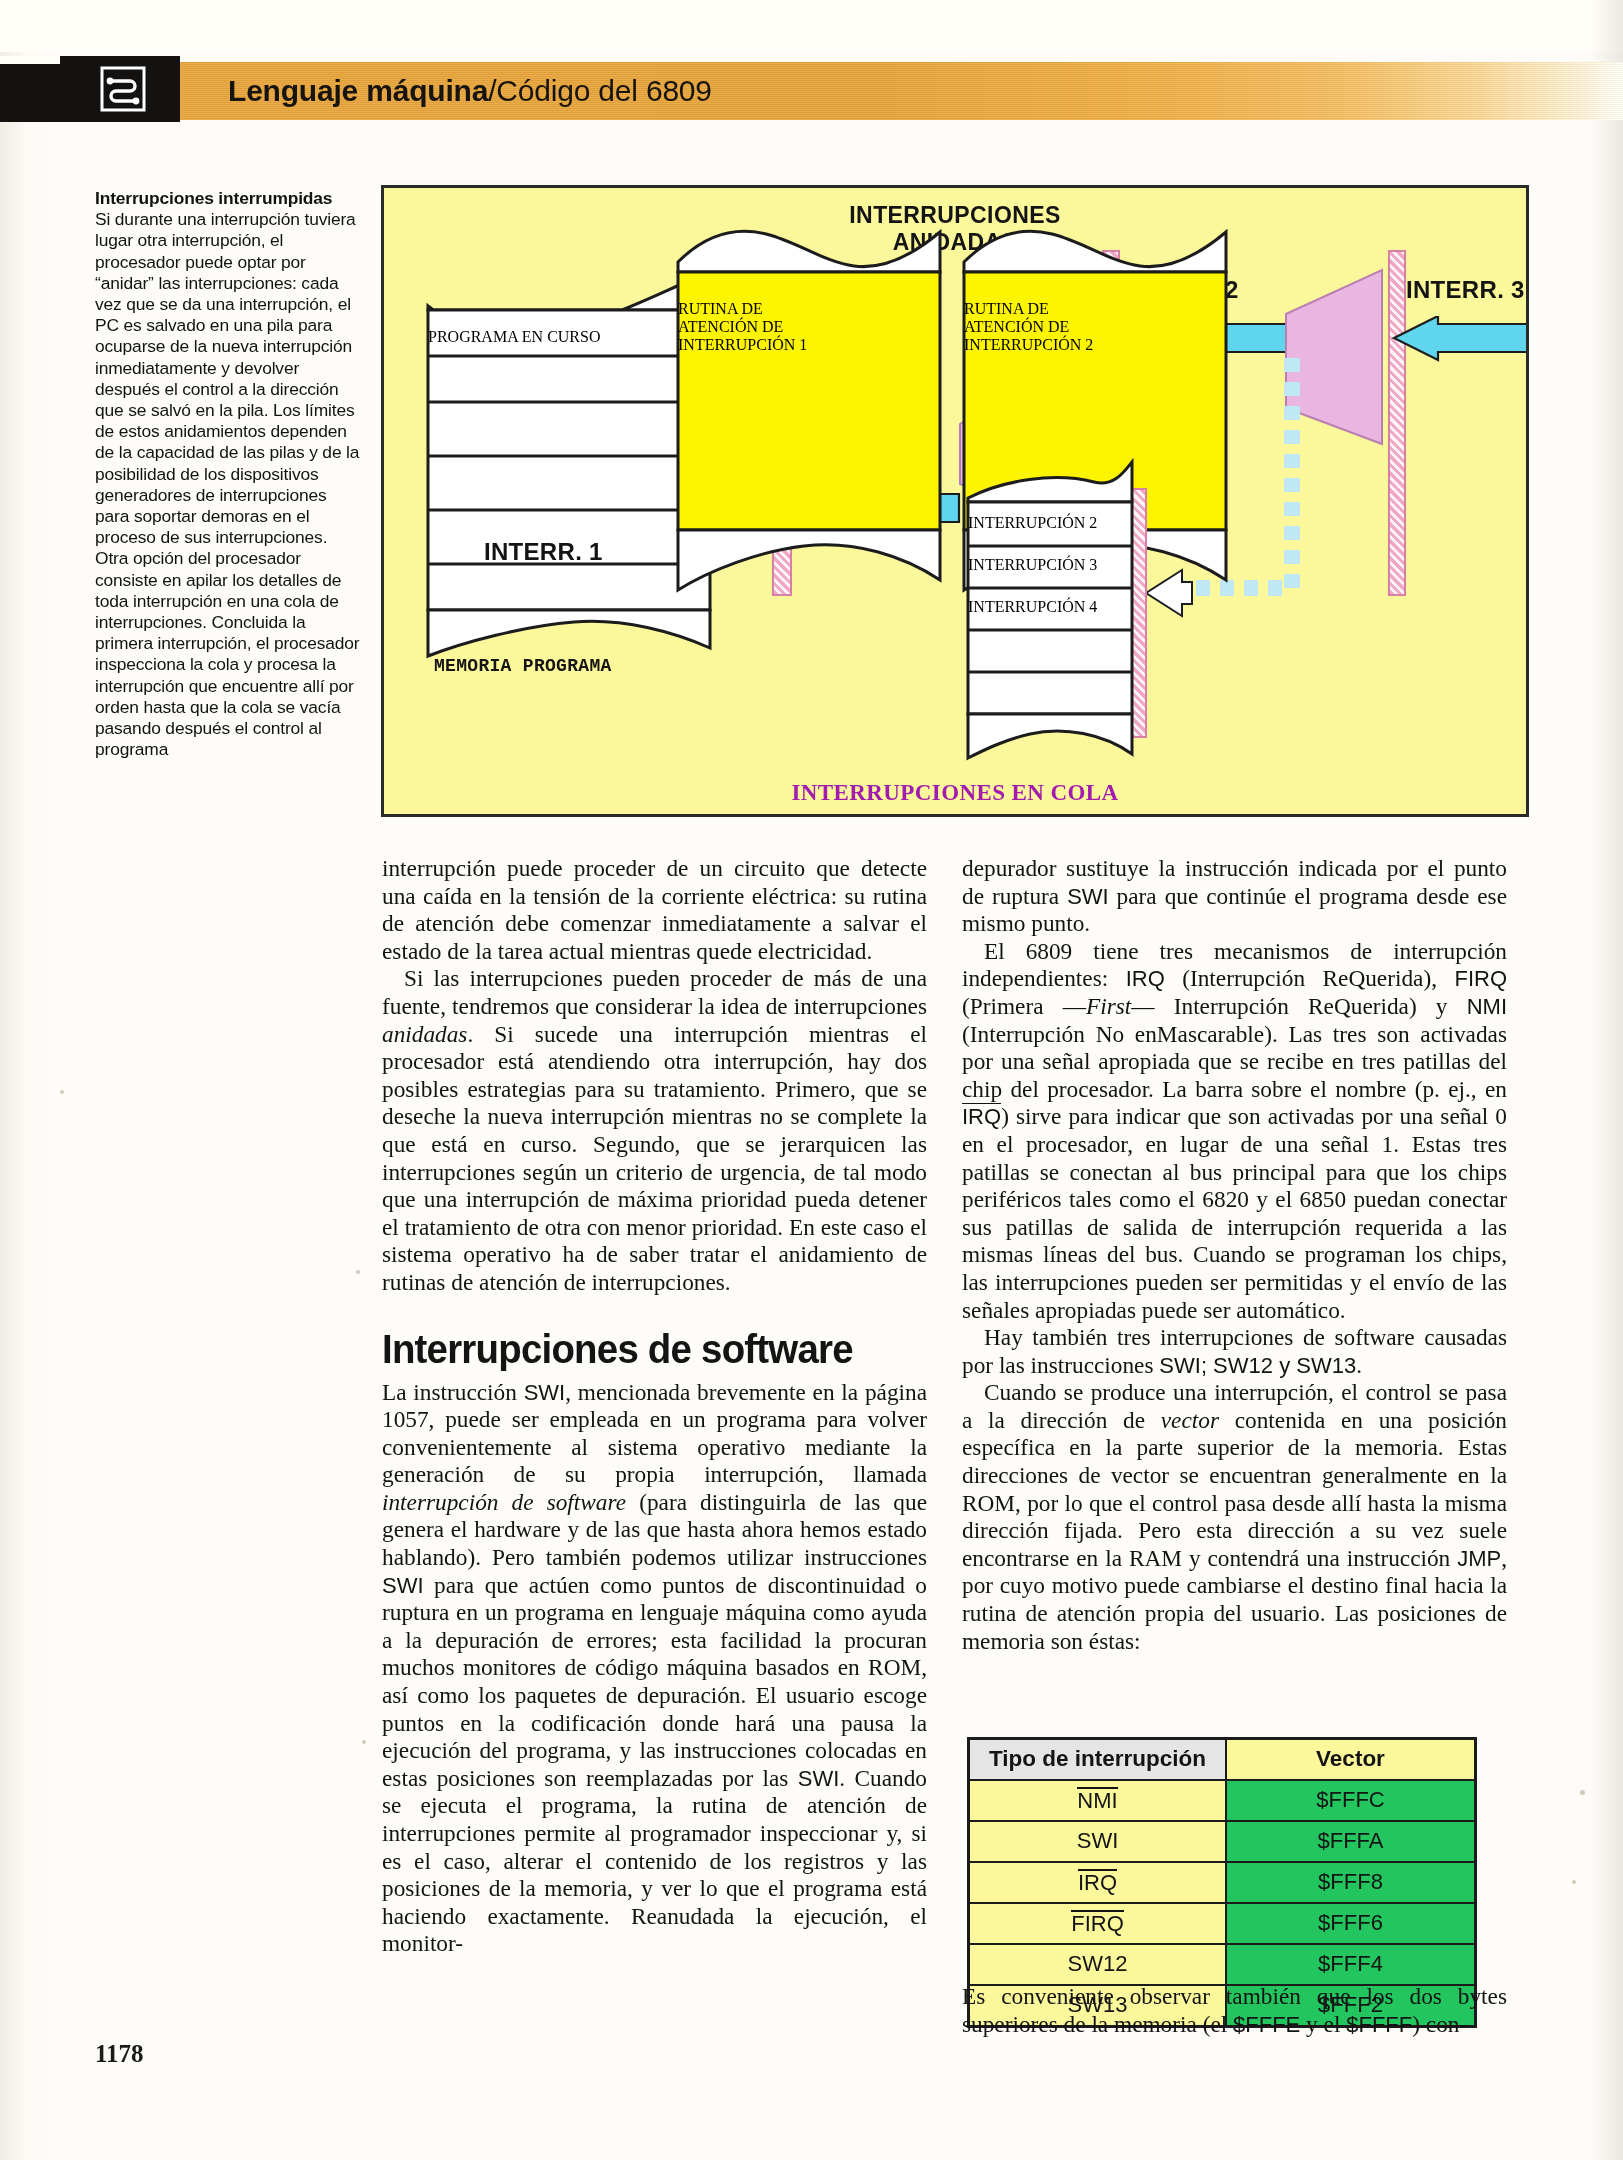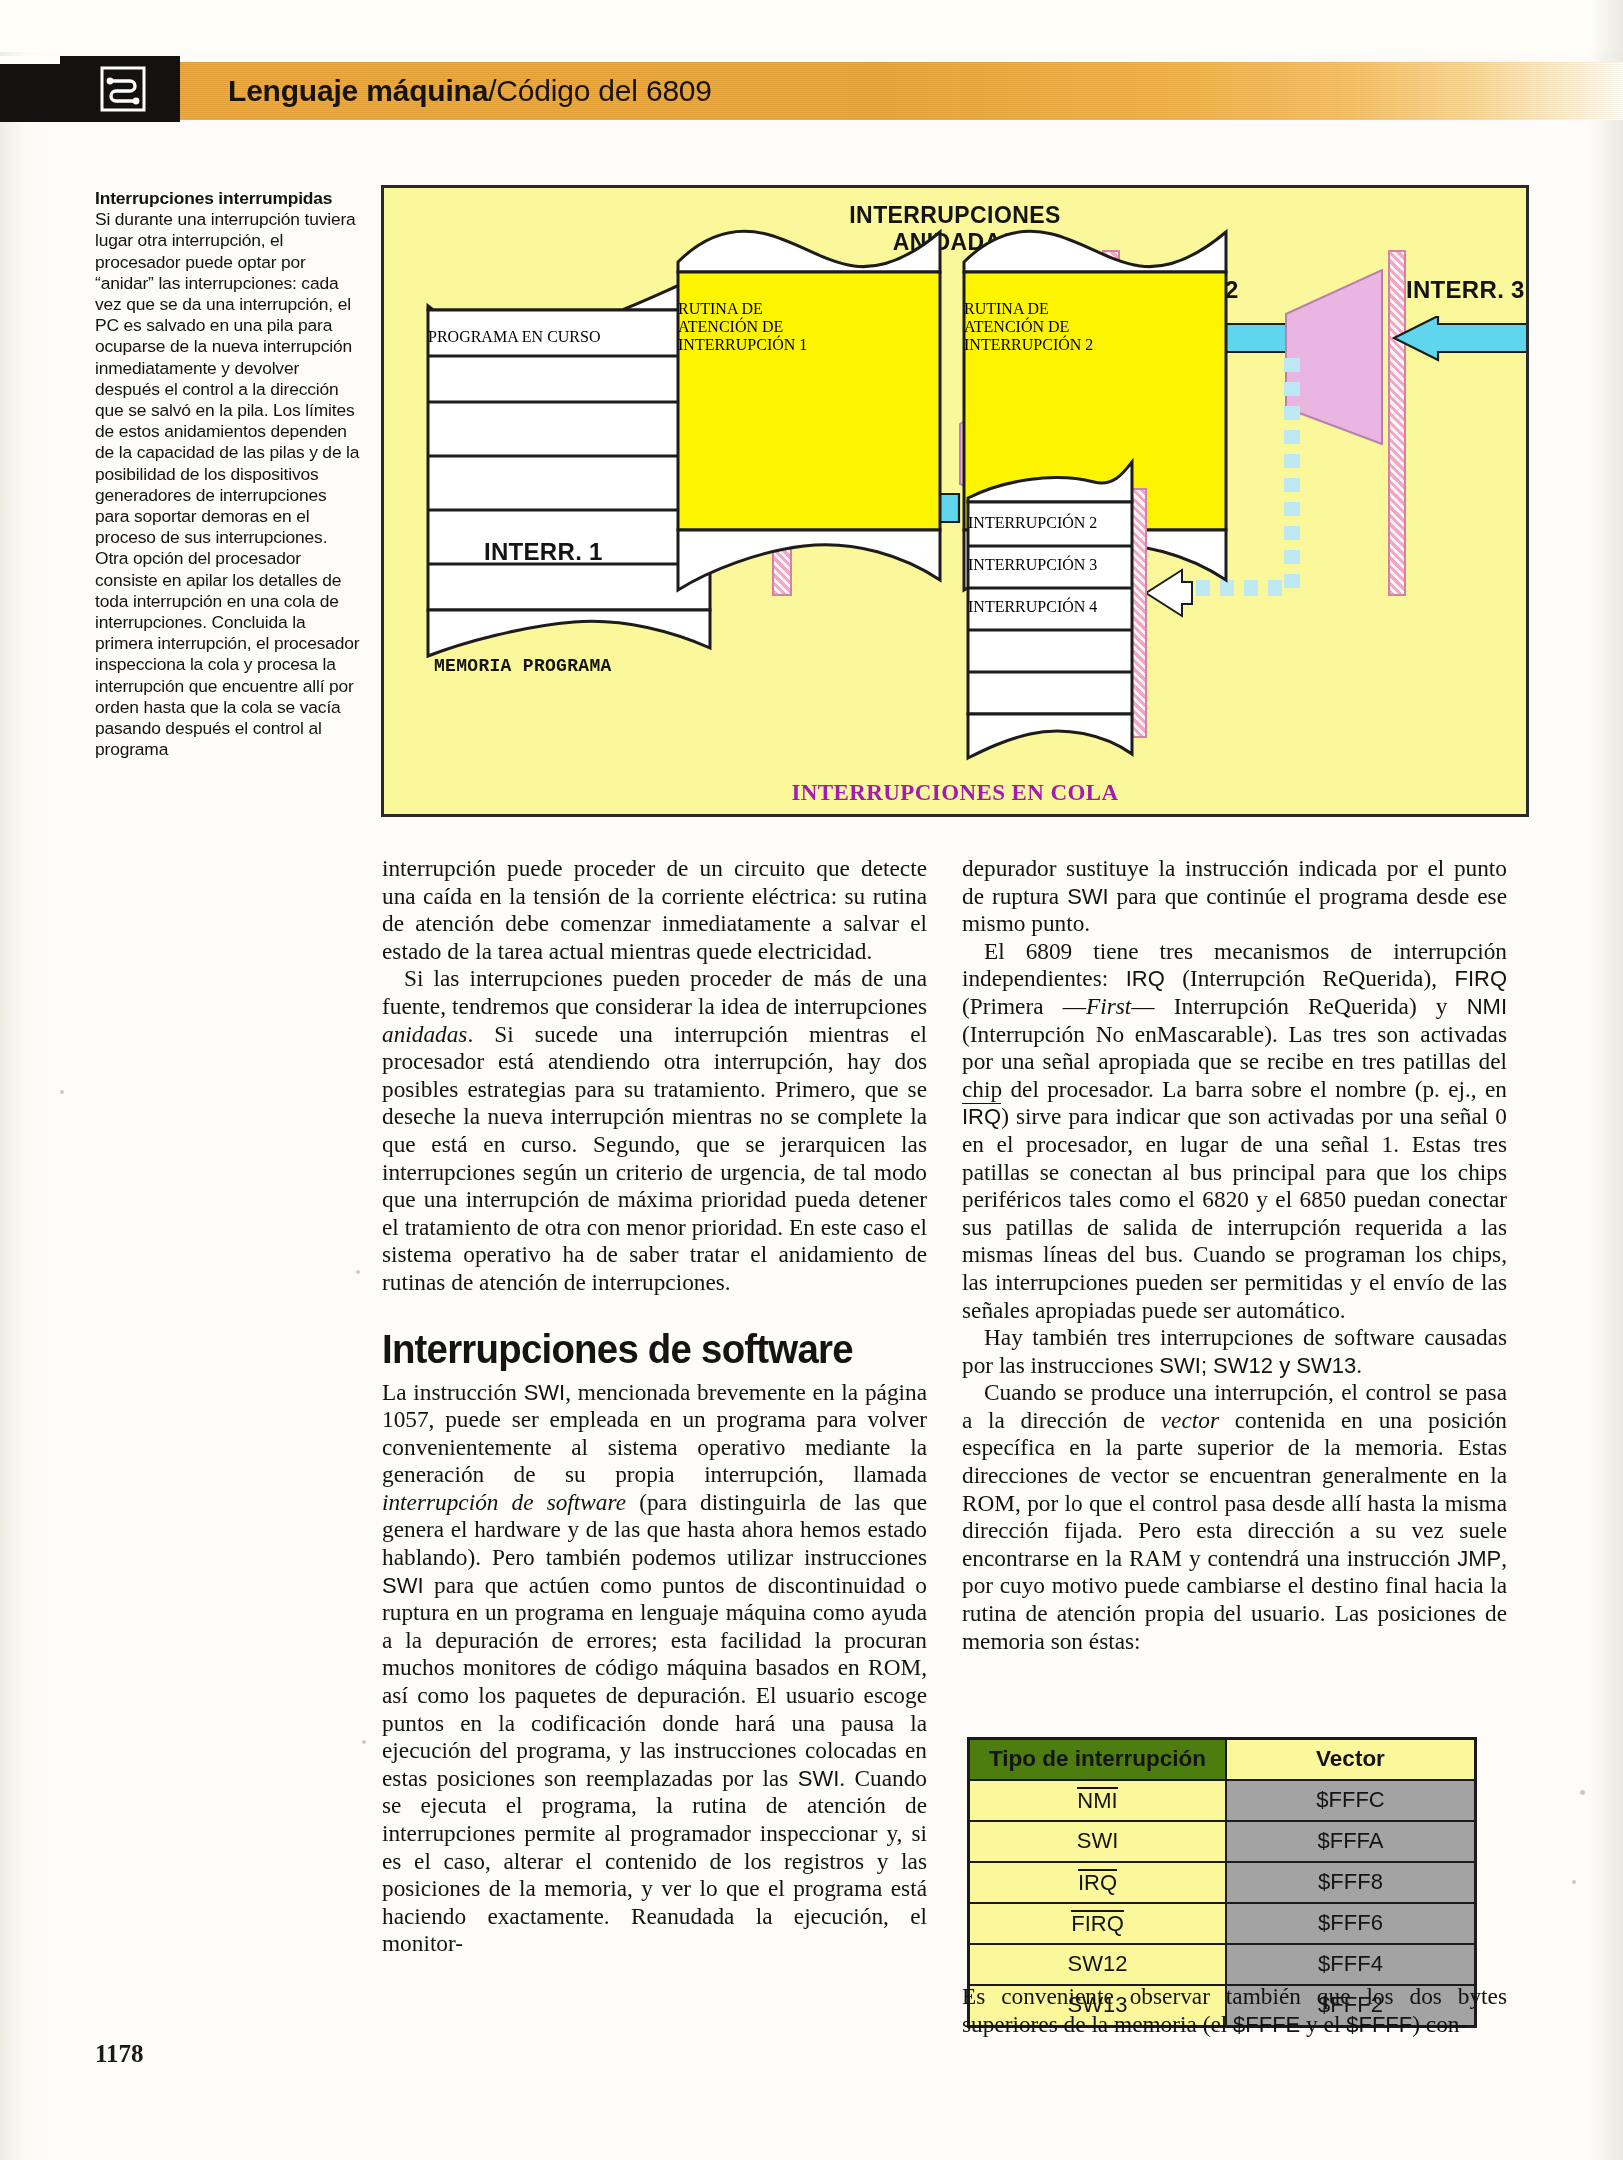--- a/index.html
+++ b/index.html
@@ -165,24 +165,24 @@
   }
   .vtable th, .vtable td {
     border:2px solid #1b1b1b;
     text-align:center;
     font-size:22px;
     height:34px;
     padding:2px 0 3px 0;
     color:#141414;
   }
   .vtable th { font-weight:bold; font-size:22.5px; }
-  .vtable th.c1 { background:#4d7c0f; width:255px;margin-left:22px; }
+  .vtable th.c1 { background:#e5e5e5; width:255px;margin-left:22px; }
   .vtable th.c2 { background:#fbf79b; }
   .vtable td.c1 { background:#fbf79b; }
-  .vtable td.c2 { background:#a3a3a3; }
+  .vtable td.c2 { background:#22c55e; }
   .bar { display:inline-block; border-top:2px solid #141414; padding-top:0px; line-height:1.05; }
 
   
   .folio {
     position:absolute; left:95px; top:2040px;
     font-family:"Liberation Serif", serif;
     font-weight:bold; font-size:25px; color:#1a1a1a;
   }
   .speck {
     position:absolute; background:#cfcabb; border-radius:50%;

